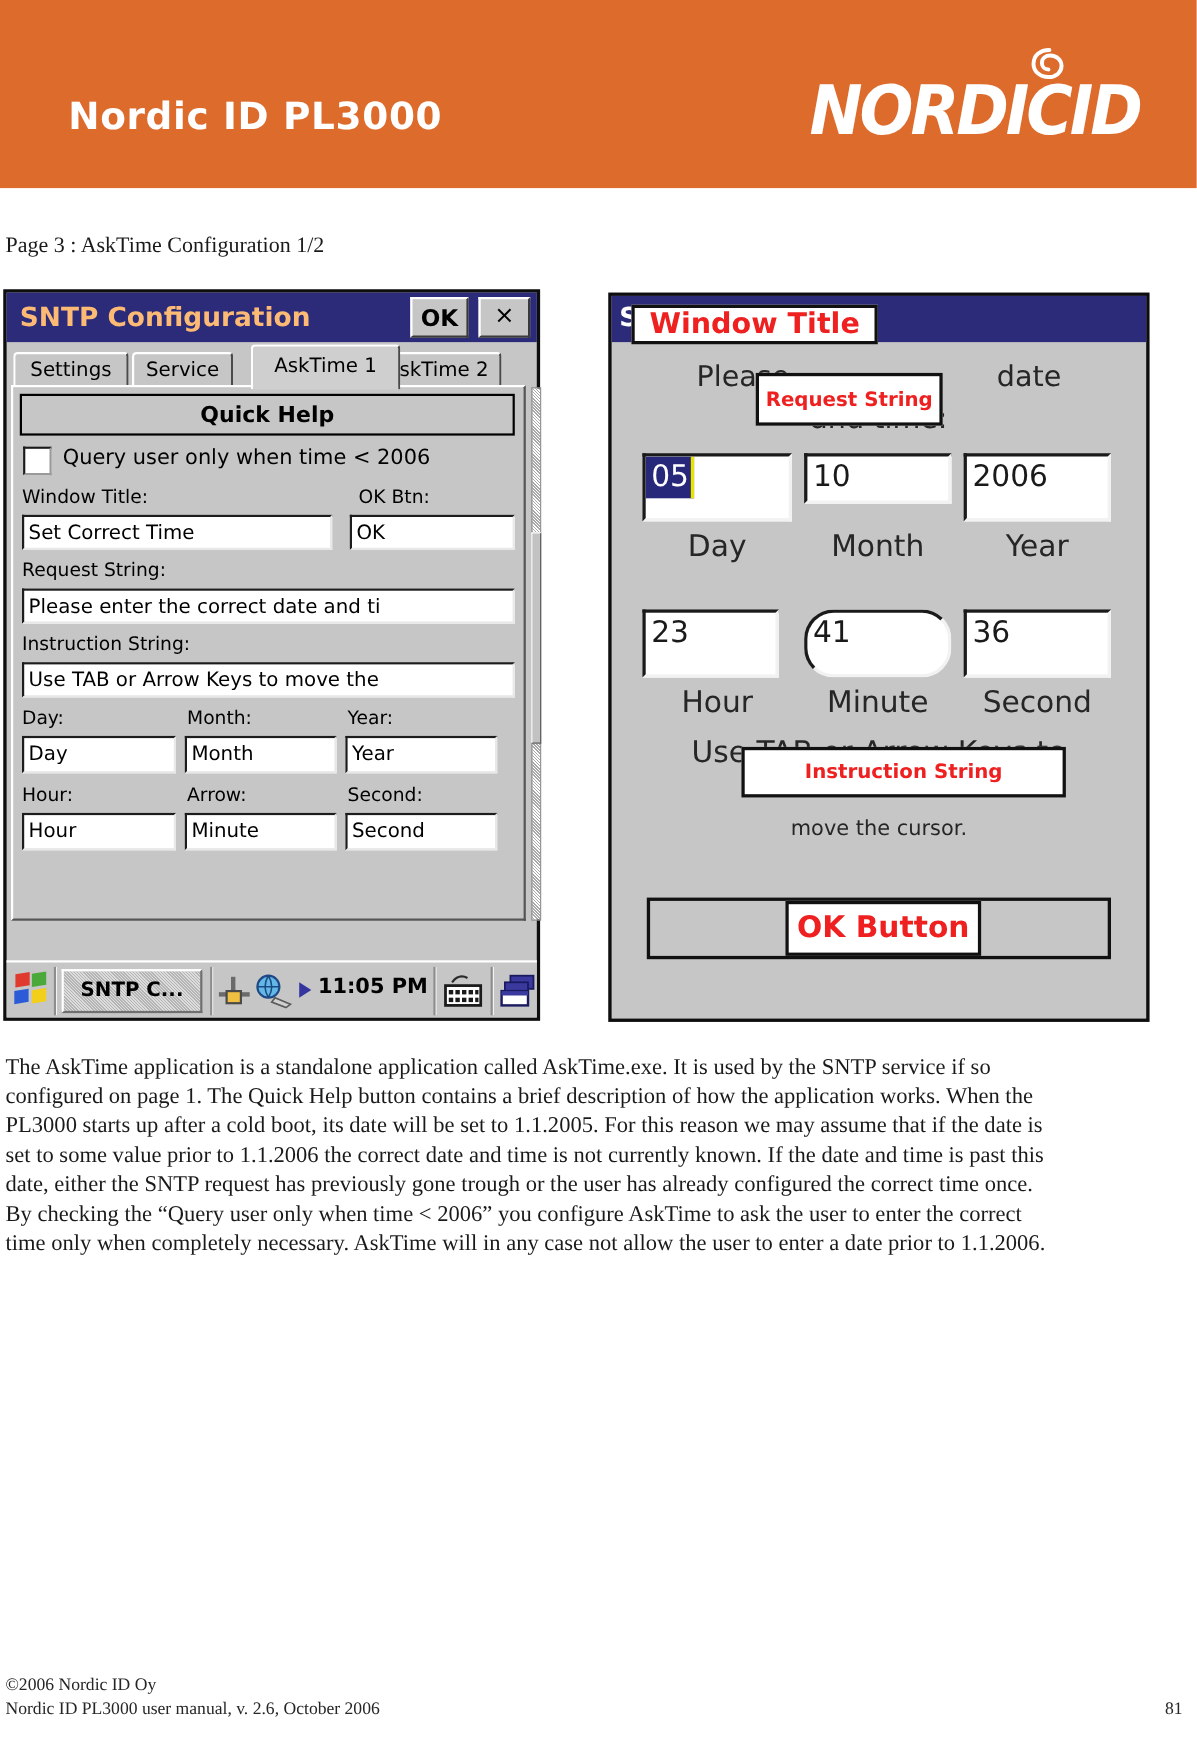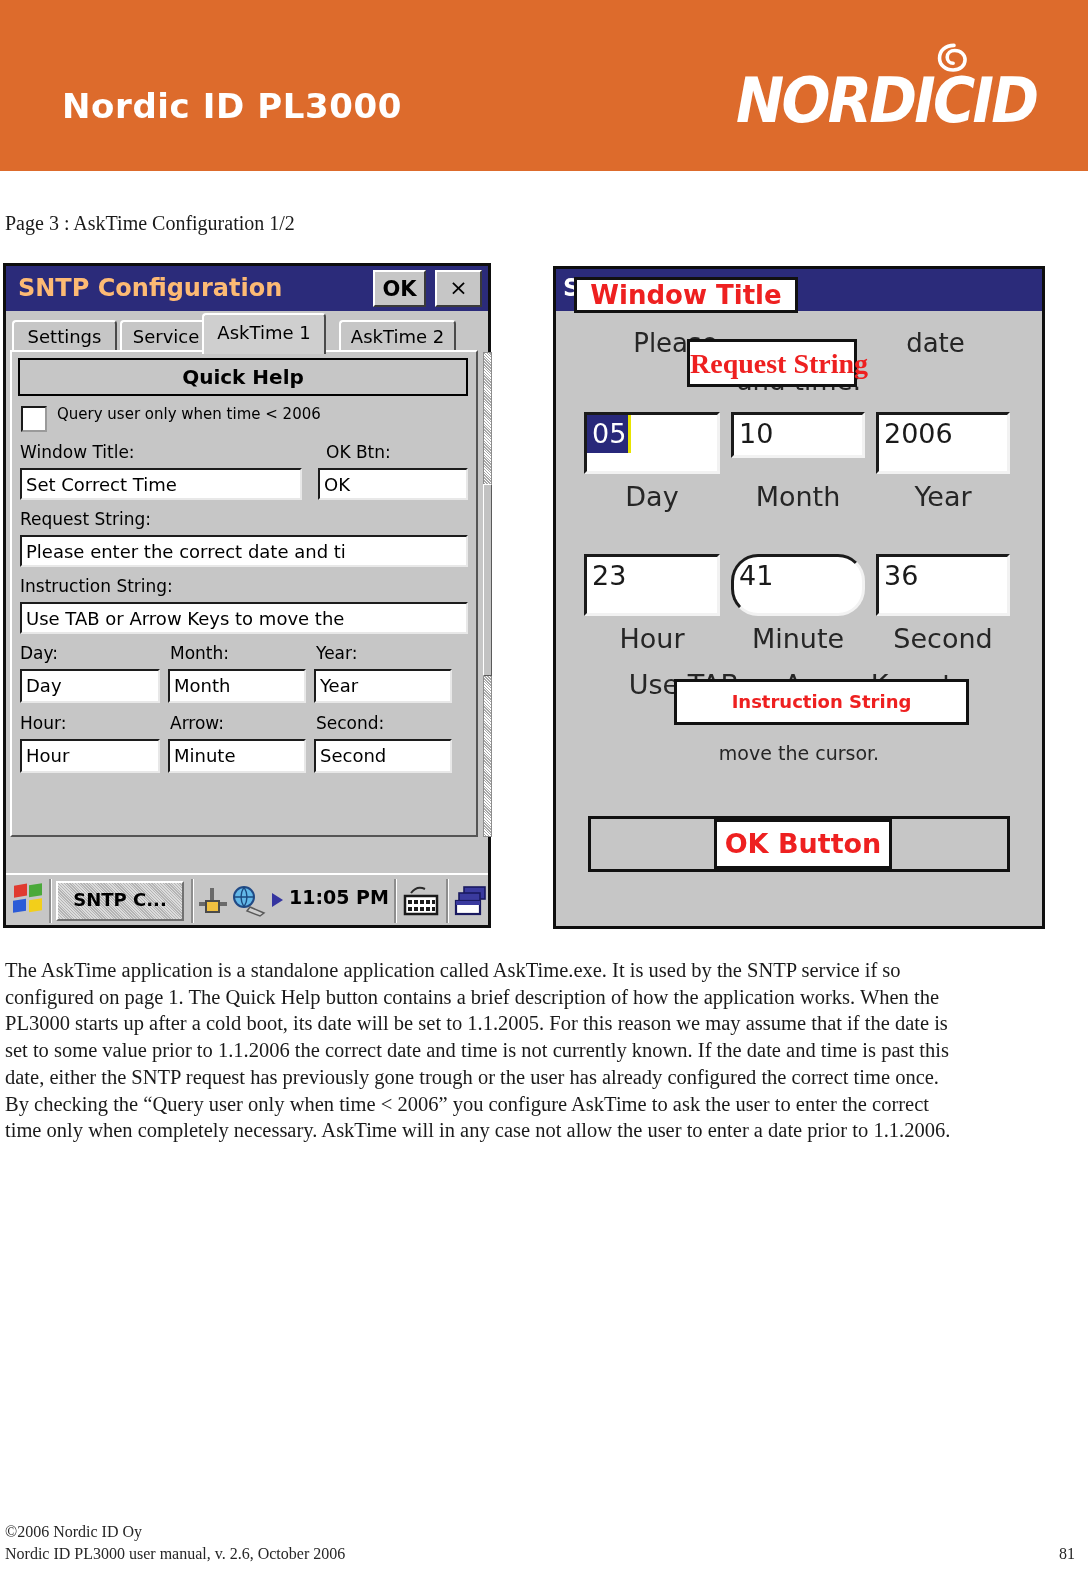--- a/index.html
+++ b/index.html
@@ -175,21 +175,21 @@
   .ce-tab.active {
     top: 2px;
     height: 41px;
     line-height: 36px;
     border-bottom: none;
     background: #cfcfcf;
     z-index: 4;
   }
   #tab-settings  { left: 6px;   width: 105px; }
   #tab-service   { left: 114px; width: 92px; }
-  #tab-asktime1  { left: 196px; width: 124px; }
+  #tab-asktime1  { left: 222px; width: 136px; }
   #tab-asktime2  { left: 333px; width: 117px; }
 
   #sntp-pagebody {
     position: absolute;
     left: 4px;
     top: 84px;
     width: 468px;
     height: 487px;
     background: #c6c6c6;
     border-top: 2px solid #ffffff;
@@ -218,21 +218,21 @@
     width: 26px; height: 26px;
     background: #ffffff;
     border: 2px solid #1a1a1a;
     border-right-color: #9a9a9a;
     border-bottom-color: #9a9a9a;
     box-sizing: border-box;
   }
   #query-checkbox-label {
     position: absolute;
     left: 45px; top: 53px;
-    font-size: 15px;
+    font-size: 19px;
   }
 
   .fl { position: absolute; }
   #lbl-window-title { left: 8px;  top: 90px; }
   #lbl-ok-btn       { left: 314px; top: 90px; }
   #fld-window-title { left: 8px;  top: 116px; width: 282px; height: 32px; }
   #fld-ok-btn       { left: 306px; top: 116px; width: 150px; height: 32px; }
   #lbl-request      { left: 8px;  top: 157px; }
   #fld-request      { left: 8px;  top: 183px; width: 448px; height: 32px; }
   #lbl-instruction  { left: 8px;  top: 224px; }
@@ -428,23 +428,22 @@
     top: 97px;
     text-align: center;
     font-family: "DejaVu Sans", sans-serif;
     font-size: 26px;
     color: #262626;
     white-space: nowrap;
   }
   #callout-request-string {
     left: 131px; top: 70px;
     width: 170px; height: 48px;
-    font-size: 28px;
+    font-size: 18px;
     line-height: 43px;
-    font-family: Liberation Serif, serif;
   }
 
   .at-field {
     position: absolute;
     background: #ffffff;
     border: 3px solid #1a1a1a;
     border-right-color: #f2f2f2;
     border-bottom-color: #f2f2f2;
     box-sizing: border-box;
     overflow: hidden;
@@ -473,21 +472,21 @@
     white-space: nowrap;
   }
 
   #at-fld-day    { left: 28px;  top: 143px; width: 136px; height: 62px; }
   #at-fld-month  { left: 175px; top: 143px; width: 134px; height: 46px; }
   #at-fld-year   { left: 320px; top: 143px; width: 134px; height: 62px; }
   #at-cap-day    { left: 28px;  top: 212px; width: 136px; }
   #at-cap-month  { left: 175px; top: 212px; width: 134px; }
   #at-cap-year   { left: 320px; top: 212px; width: 134px; }
 
-  #at-fld-hour   { left: 28px;  top: 285px; width: 136px; height: 62px; }
+  #at-fld-hour   { left: 28px;  top: 285px; width: 124px; height: 62px; }
   #at-fld-minute { left: 175px; top: 285px; width: 134px; height: 62px; border-radius: 27px; }
   #at-fld-second { left: 320px; top: 285px; width: 134px; height: 62px; }
   #at-cap-hour   { left: 28px;  top: 354px; width: 136px; }
   #at-cap-minute { left: 175px; top: 354px; width: 134px; }
   #at-cap-second { left: 320px; top: 354px; width: 134px; }
 
   #asktime-instr-line1 {
     position: absolute;
     left: 0; right: 0; top: 400px;
     text-align: center;

